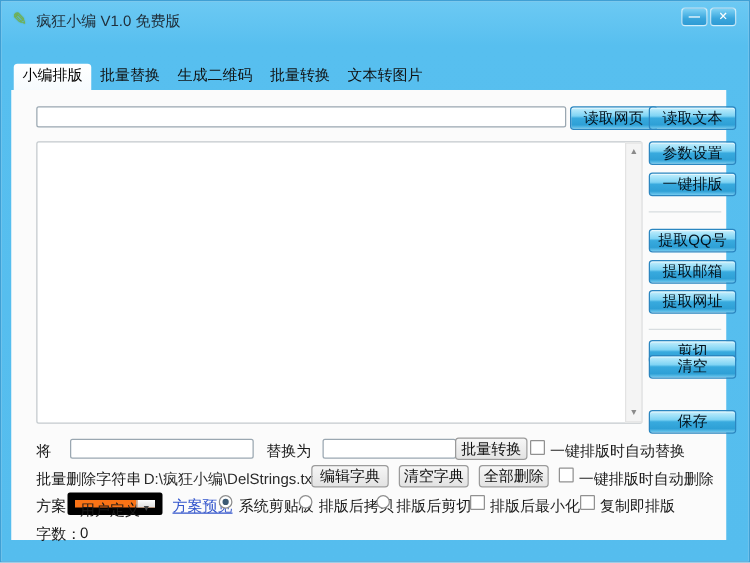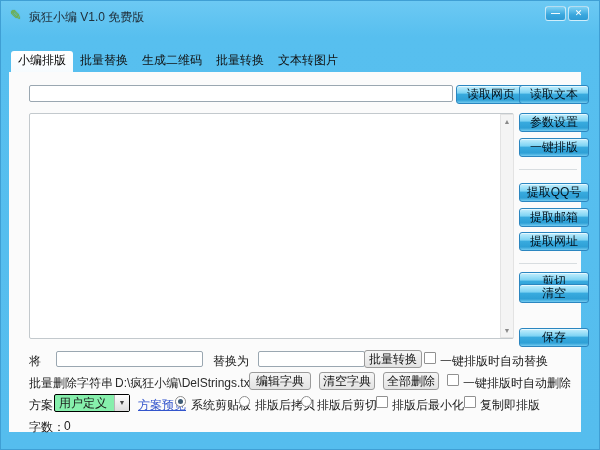--- a/index.html
+++ b/index.html
@@ -62,21 +62,21 @@
     text-align:center; line-height:16px; cursor:pointer; white-space:nowrap; }
 
   .checkbox { position:absolute; width:12px; height:12px; background:#fff;
     border:1px solid #919191; border-radius:1px; cursor:pointer; }
   .radio { position:absolute; width:11px; height:11px; background:#fff;
     border:1px solid #8e8e8e; border-radius:50%; cursor:pointer; }
   .radio.checked::after { content:""; position:absolute; left:2px; top:2px;
     width:5px; height:5px; border-radius:50%; background:#3c5a74; }
 
   .combo { position:absolute; left:45px; top:322px; width:76px; height:18px;
-    background:#86efac; border:1px solid #000000; border-radius:2px; cursor:pointer; }
+    background:#f97316; border:6px solid #000000; border-radius:2px; cursor:pointer; }
   .combo-value { position:absolute; left:4px; top:1px; line-height:15px; font-size:12px; }
   .combo-arrow { position:absolute; right:0; top:0; bottom:0; width:15px;
     background:linear-gradient(#fdfdfd,#dcdcdc); border-left:1px solid #b5b5b5;
     font-size:7px; color:#444; text-align:center; line-height:16px; }
 
   .link { position:absolute; color:#3355cc; text-decoration:underline; cursor:pointer;
     white-space:nowrap; }
 </style>
 </head>
 <body>

